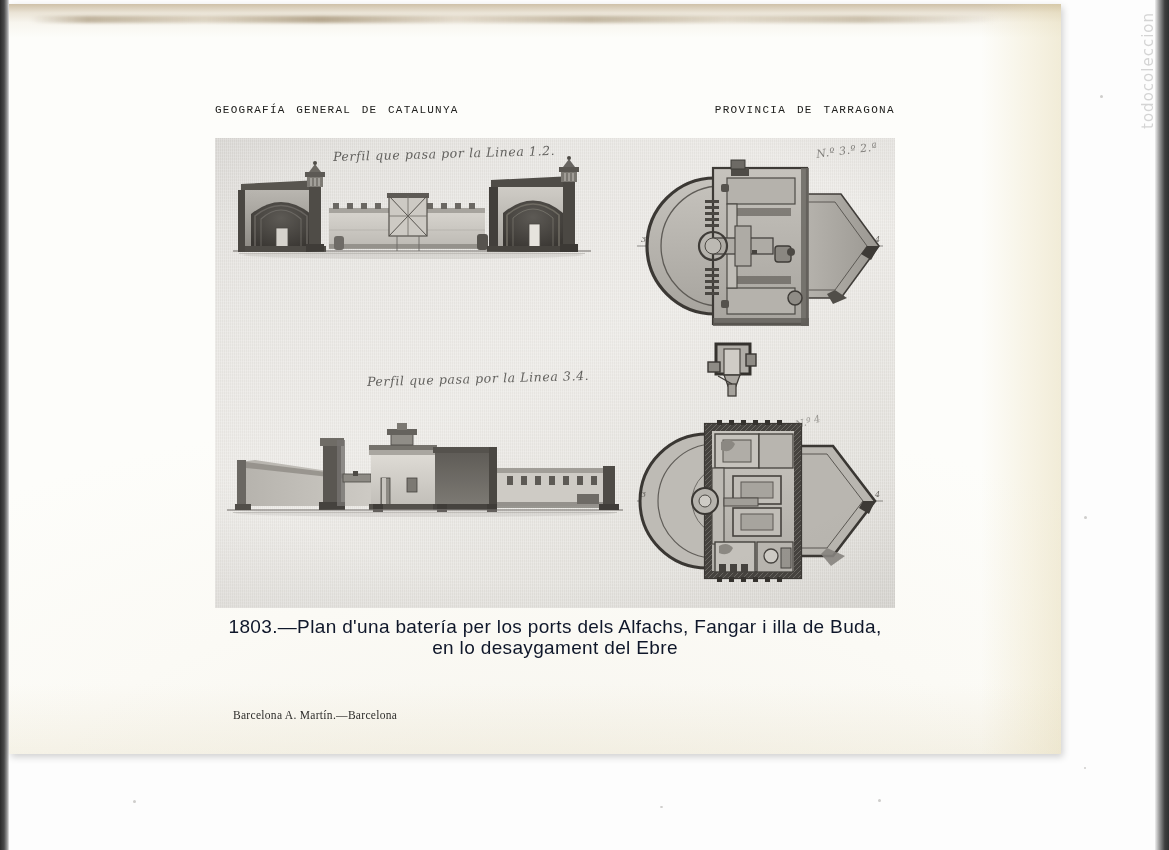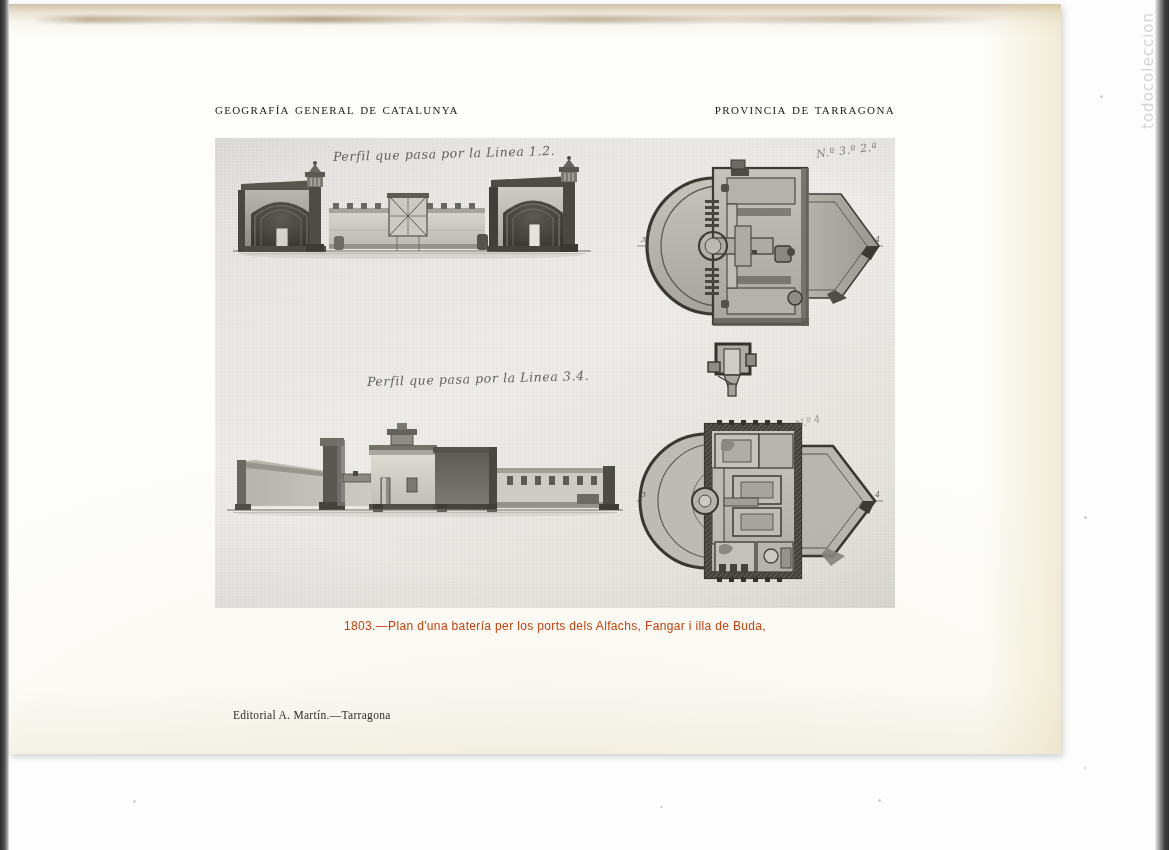--- a/index.html
+++ b/index.html
@@ -85,21 +85,21 @@
   #running-head {
     position: absolute;
     left: 215px;
     top: 100px;
     width: 680px;
     display: flex;
     justify-content: space-between;
     align-items: baseline;
   }
   .head-text {
-    font-family: Liberation Serif, serif;
+    font-family: Liberation Mono, monospace;
     font-size: 15.5px;
     letter-spacing: 1.25px;
     color: #20201e;
     font-variant: small-caps;
     text-transform: lowercase;
     white-space: nowrap;
   }
   .head-text::first-letter { font-size: 15.5px; }
   #head-right { letter-spacing: 1.35px; margin-left: 42px; }
 
@@ -174,22 +174,22 @@
   svg { display: block; overflow: visible; }
 
   
   #caption {
     position: absolute;
     left: 215px;
     top: 616px;
     width: 680px;
     text-align: center;
     font-family: "Liberation Sans", sans-serif;
-    font-size: 12px;
-    color: #c2410c;
+    font-size: 19px;
+    color: #0f172a;
     line-height: 21px;
     letter-spacing: 0.35px;
   }
   #caption .cap-line { display: block; white-space: nowrap; }
 
   
   #imprint {
     position: absolute;
     left: 233px;
     top: 709px;
@@ -620,19 +620,20 @@
     </svg>
   </div>
 
   <div id="script-corner2" style="left:580px; top:278px;">N.º 4</div>
 
   <div id="plate-vignette"></div>
 </div>
 
 <div id="caption">
   <span class="cap-line">1803.—Plan d'una batería per los ports dels Alfachs, Fangar i illa de Buda,</span>
+  <span class="cap-line">en lo desaygament del Ebre</span>
 </div>
 
-<div id="imprint">Editorial A. Martín.—Tarragona</div>
+<div id="imprint">Barcelona A. Martín.—Barcelona</div>
 
 <div id="watermark">
   <span>todocoleccion</span>
 </div>
 
 </body></html>

